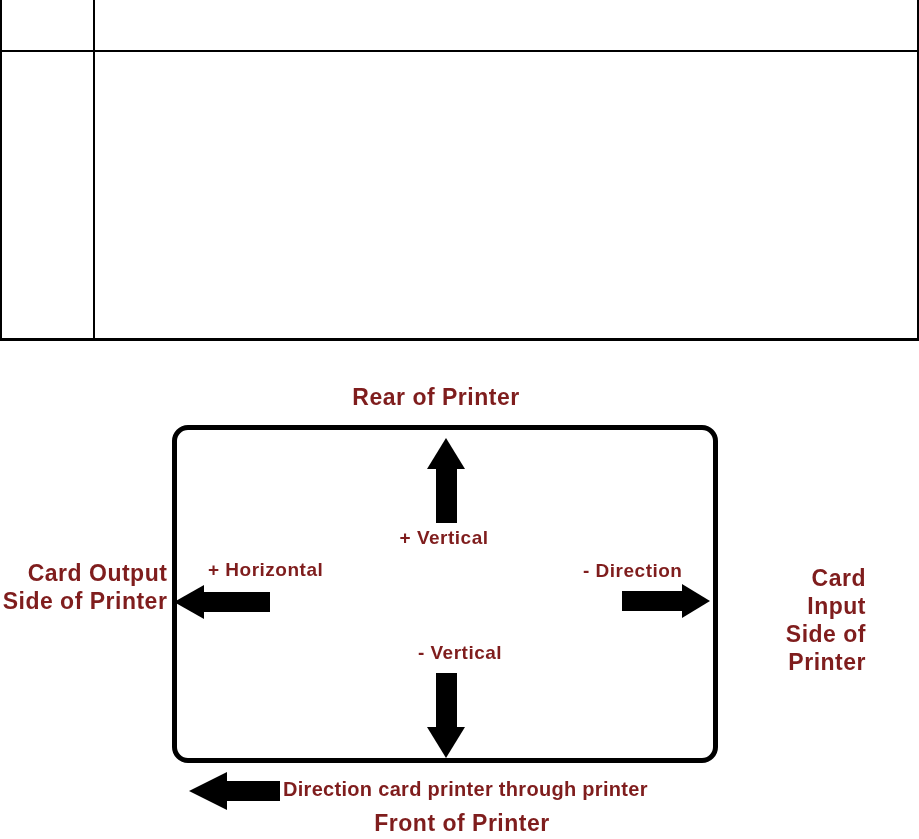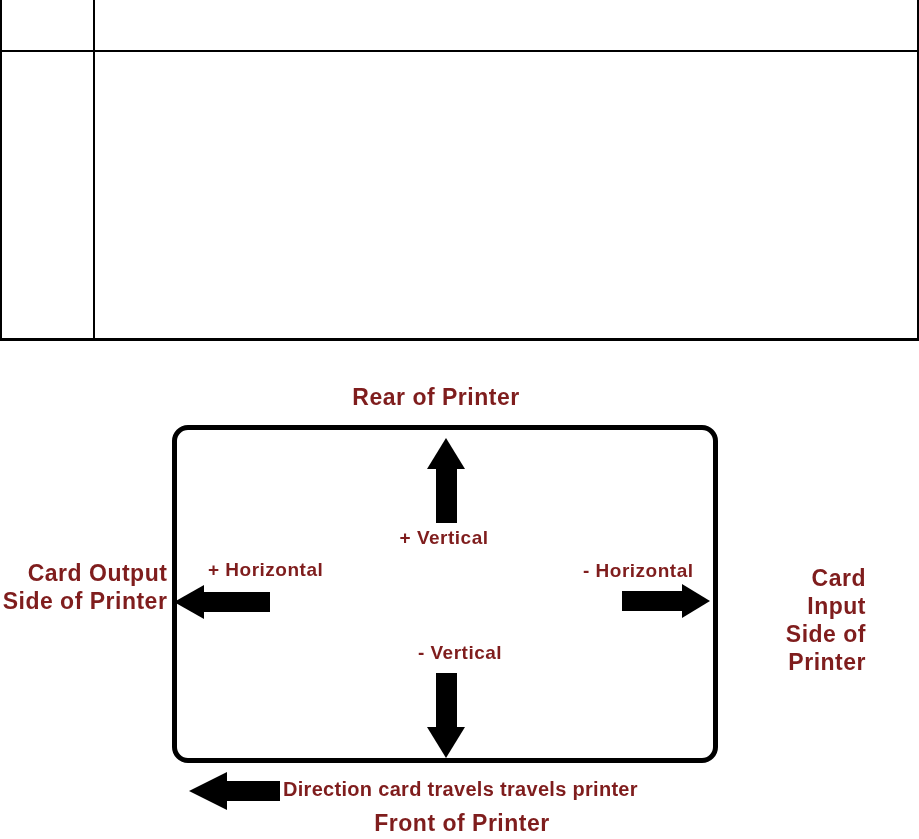--- a/index.html
+++ b/index.html
@@ -175,32 +175,32 @@
     <div class="shaft-v"></div>
     <div class="head-down"></div>
   </div>
 
   <div class="lbl lbl-small plus-horiz">+ Horizontal</div>
   <div class="arrow-h plus-h-arrow">
     <div class="head-left"></div>
     <div class="shaft-h shaft-plus-h"></div>
   </div>
 
-  <div class="lbl lbl-small minus-horiz">- Horizontal</div>
+  <div class="lbl lbl-small minus-horiz">- Direction</div>
   <div class="arrow-h minus-h-arrow">
     <div class="shaft-h shaft-minus-h"></div>
     <div class="head-right"></div>
   </div>
 
   <div class="lbl lbl-big centered two-line card-output">Card Output
 Side of Printer</div>
   <div class="lbl lbl-big centered two-line card-input">Card Input
 Side of Printer</div>
 
   <div class="arrow-h travel-arrow">
     <div class="head-travel"></div>
     <div class="shaft-travel"></div>
   </div>
-  <div class="lbl lbl-small travel-label">Direction card travels travels printer</div>
+  <div class="lbl lbl-small travel-label">Direction card printer through printer</div>
 
   <div class="lbl lbl-big centered front-label">Front of Printer</div>
 
 </div>
 
 </body></html>

